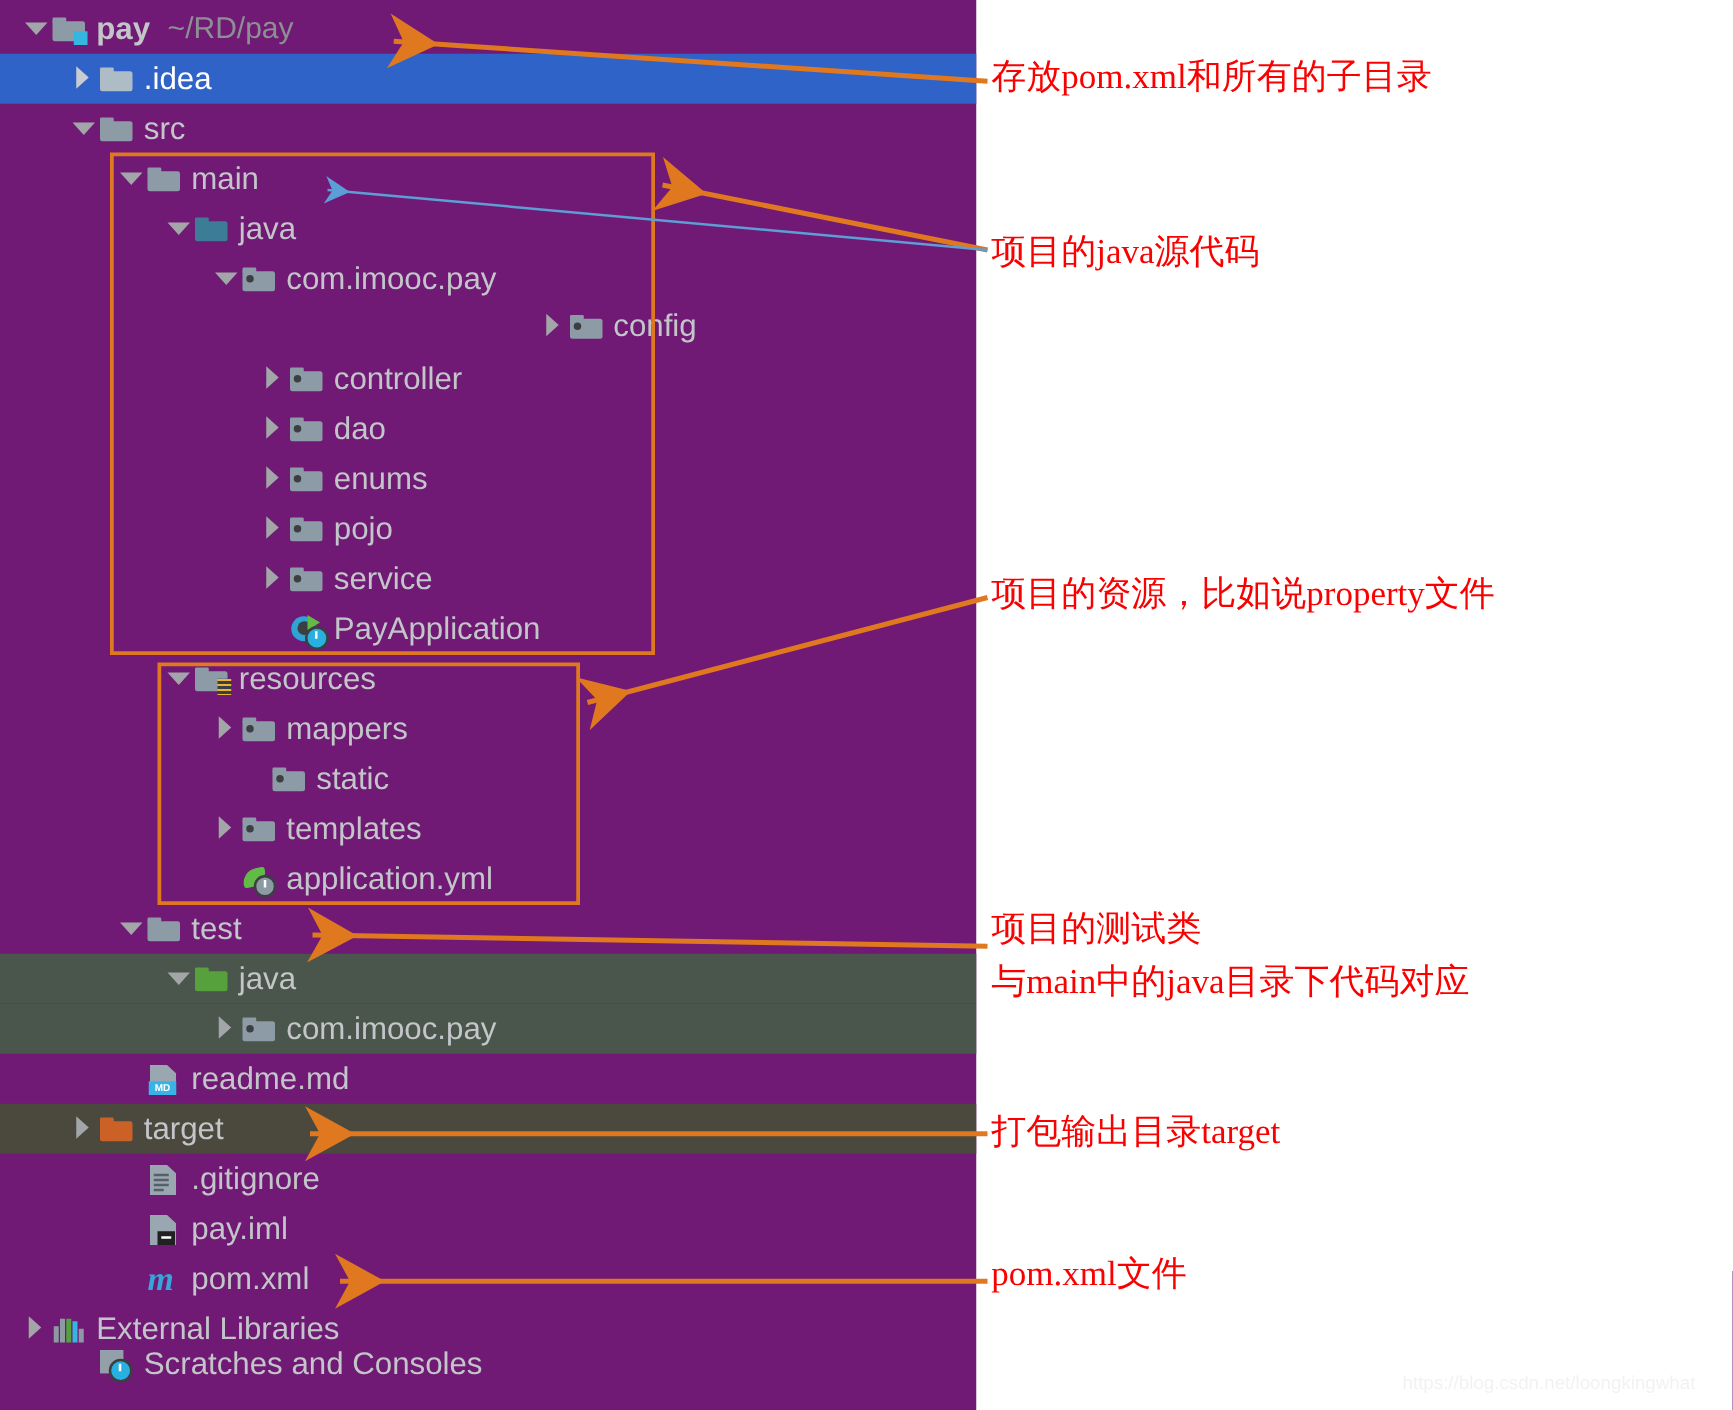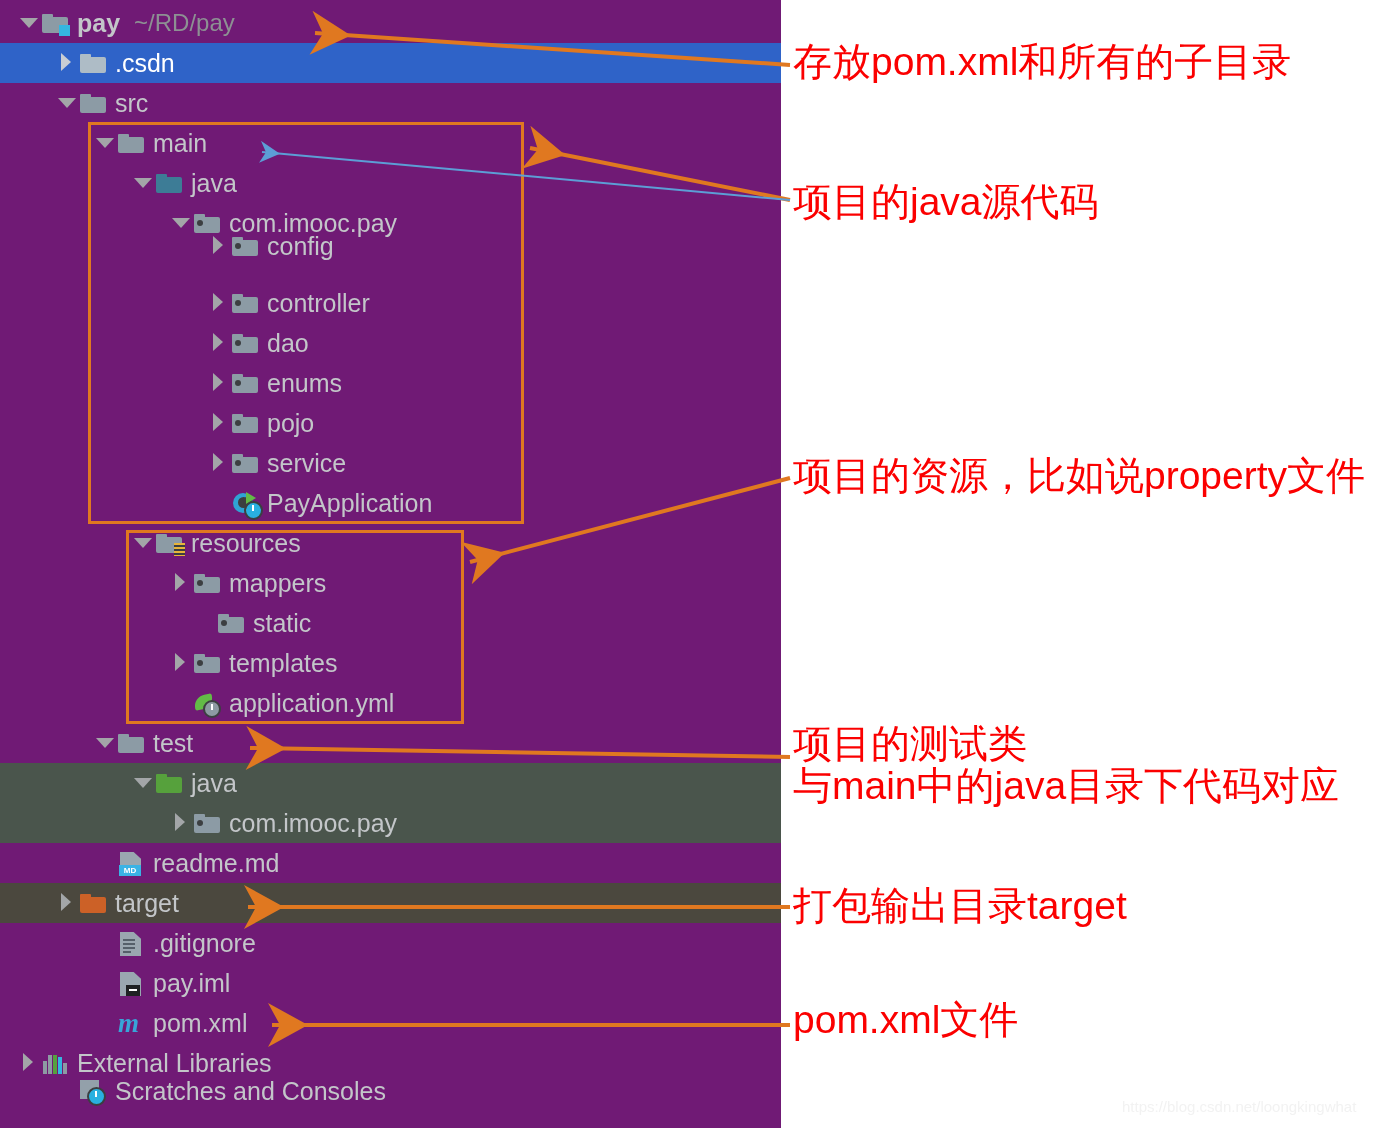--- a/index.html
+++ b/index.html
@@ -89,22 +89,22 @@
   .path{color:#8d9093;margin-left:14px;font-size:24px;}
   .bold{font-weight:bold;}
   
   .ind{flex:0 0 auto;display:block;height:1px;}
 
   
   .obox{position:absolute;border:3px solid #e07820;box-sizing:border-box;}
 
   
   .anno{
-    position:absolute;color:#fb0000;font-size:39px;line-height:40px;
-    font-family:Liberation Sans, sans-serif;white-space:pre;
+    position:absolute;color:#fb0000;font-size:28px;line-height:40px;
+    font-family:Liberation Serif, serif;white-space:pre;
   }
   .watermark{
     position:absolute;color:#f2f2f2;font-size:15px;
     font-family:"Liberation Sans",sans-serif;
   }
   svg.overlay{position:absolute;left:0;top:0;width:1386px;height:1128px;pointer-events:none;}
 </style>
 </head>
 <body>
 
@@ -125,21 +125,21 @@
       </div>
       <div class="row sel" style="top: 43px;">
         <span class="ind" style="width: 56px;"></span>
         <span class="twisty right"></span>
         <span class="icon">
           <span class="fold c-grey">
             <span class="tab"></span>
             <span class="bod"></span>
           </span>
         </span>
-        <span class="lbl">.csdn</span>
+        <span class="lbl">.idea</span>
       </div>
       <div class="row" style="top: 83px;">
         <span class="ind" style="width: 56px;"></span>
         <span class="twisty down"></span>
         <span class="icon">
           <span class="fold c-grey">
             <span class="tab"></span>
             <span class="bod"></span>
           </span>
         </span>
@@ -172,21 +172,21 @@
         <span class="twisty down"></span>
         <span class="icon">
           <span class="fold c-grey">
             <span class="tab"></span>
             <span class="bod"></span>
           </span>
           <span class="pkgdot"></span>
         </span>
         <span class="lbl">com.imooc.pay</span>
       </div>
-      <div class="row" style="top: 226px;">
+      <div class="row" style="top: 241px; justify-content: center;">
         <span class="ind" style="width: 208px;"></span>
         <span class="twisty right"></span>
         <span class="icon">
           <span class="fold c-grey">
             <span class="tab"></span>
             <span class="bod"></span>
           </span>
           <span class="pkgdot"></span>
         </span>
         <span class="lbl">config</span>

